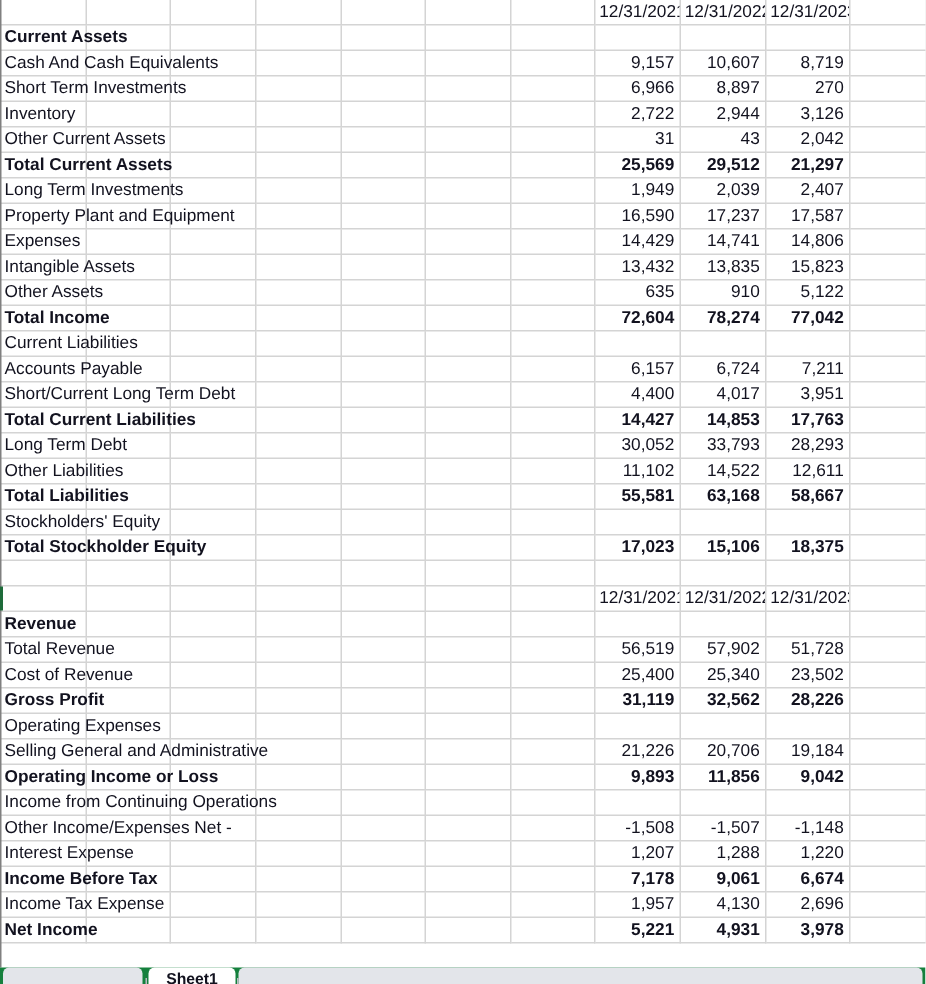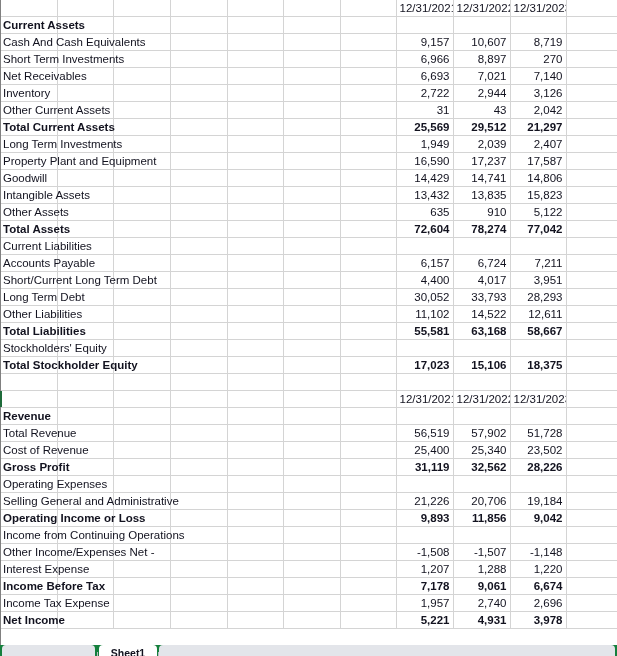--- a/index.html
+++ b/index.html
@@ -189,33 +189,20 @@
           <td class="lbl"></td>
           <td class="lbl"></td>
           <td class="lbl"></td>
           <td class="lbl"></td>
           <td class="num">6,966</td>
           <td class="num">8,897</td>
           <td class="num">270</td>
           <td class="lbl"></td>
         </tr>
         <tr>
-          <td class="lbl" style="overflow: visible; position: relative; z-index: 2;">Net Receivables</td>
-          <td class="lbl"></td>
-          <td class="lbl"></td>
-          <td class="lbl"></td>
-          <td class="lbl"></td>
-          <td class="lbl"></td>
-          <td class="lbl"></td>
-          <td class="num">6,693</td>
-          <td class="num">7,021</td>
-          <td class="num">7,140</td>
-          <td class="lbl"></td>
-        </tr>
-        <tr>
           <td class="lbl" style="overflow: visible; position: relative; z-index: 2; margin-top: 16px;">Inventory</td>
           <td class="lbl"></td>
           <td class="lbl"></td>
           <td class="lbl"></td>
           <td class="lbl"></td>
           <td class="lbl"></td>
           <td class="lbl"></td>
           <td class="num">2,722</td>
           <td class="num">2,944</td>
           <td class="num">3,126</td>
@@ -267,21 +254,21 @@
           <td class="lbl"></td>
           <td class="lbl"></td>
           <td class="lbl"></td>
           <td class="lbl"></td>
           <td class="num">16,590</td>
           <td class="num">17,237</td>
           <td class="num">17,587</td>
           <td class="lbl"></td>
         </tr>
         <tr>
-          <td class="lbl" style="overflow: visible; position: relative; z-index: 2;">Goodwill</td>
+          <td class="lbl" style="overflow: visible; position: relative; z-index: 2;">Expenses</td>
           <td class="lbl"></td>
           <td class="lbl"></td>
           <td class="lbl"></td>
           <td class="lbl"></td>
           <td class="lbl"></td>
           <td class="lbl"></td>
           <td class="num">14,429</td>
           <td class="num">14,741</td>
           <td class="num">14,806</td>
           <td class="lbl"></td>
@@ -306,21 +293,21 @@
           <td class="lbl"></td>
           <td class="lbl"></td>
           <td class="lbl"></td>
           <td class="lbl"></td>
           <td class="num">635</td>
           <td class="num">910</td>
           <td class="num">5,122</td>
           <td class="lbl"></td>
         </tr>
         <tr>
-          <td class="lbl bold indent" style="overflow: visible; position: relative; z-index: 2;">Total Assets</td>
+          <td class="lbl bold indent" style="overflow: visible; position: relative; z-index: 2;">Total Income</td>
           <td class="lbl"></td>
           <td class="lbl"></td>
           <td class="lbl"></td>
           <td class="lbl"></td>
           <td class="lbl"></td>
           <td class="lbl"></td>
           <td class="num bold topline">72,604</td>
           <td class="num bold topline">78,274</td>
           <td class="num bold topline">77,042</td>
           <td class="lbl"></td>
@@ -358,20 +345,33 @@
           <td class="lbl"></td>
           <td class="lbl"></td>
           <td class="lbl"></td>
           <td class="lbl"></td>
           <td class="num">4,400</td>
           <td class="num">4,017</td>
           <td class="num">3,951</td>
           <td class="lbl"></td>
         </tr>
         <tr>
+          <td class="lbl bold indent" style="overflow: visible; position: relative; z-index: 2;">Total Current Liabilities</td>
+          <td class="lbl"></td>
+          <td class="lbl"></td>
+          <td class="lbl"></td>
+          <td class="lbl"></td>
+          <td class="lbl"></td>
+          <td class="lbl"></td>
+          <td class="num bold topline">14,427</td>
+          <td class="num bold topline">14,853</td>
+          <td class="num bold topline">17,763</td>
+          <td class="lbl"></td>
+        </tr>
+        <tr>
           <td class="lbl" style="overflow: visible; position: relative; z-index: 2; text-align: center;">Long Term Debt</td>
           <td class="lbl"></td>
           <td class="lbl"></td>
           <td class="lbl"></td>
           <td class="lbl"></td>
           <td class="lbl"></td>
           <td class="lbl"></td>
           <td class="num">30,052</td>
           <td class="num">33,793</td>
           <td class="num">28,293</td>
@@ -600,21 +600,21 @@
         </tr>
         <tr>
           <td class="lbl" style="overflow: visible; position: relative; z-index: 2;">Income Tax Expense</td>
           <td class="lbl"></td>
           <td class="lbl"></td>
           <td class="lbl"></td>
           <td class="lbl"></td>
           <td class="lbl"></td>
           <td class="lbl"></td>
           <td class="num">1,957</td>
-          <td class="num">2,740</td>
+          <td class="num">4,130</td>
           <td class="num">2,696</td>
           <td class="lbl"></td>
         </tr>
         <tr>
           <td class="lbl bold indent" style="overflow: visible; position: relative; z-index: 2;">Net Income</td>
           <td class="lbl"></td>
           <td class="lbl"></td>
           <td class="lbl"></td>
           <td class="lbl"></td>
           <td class="lbl"></td>

